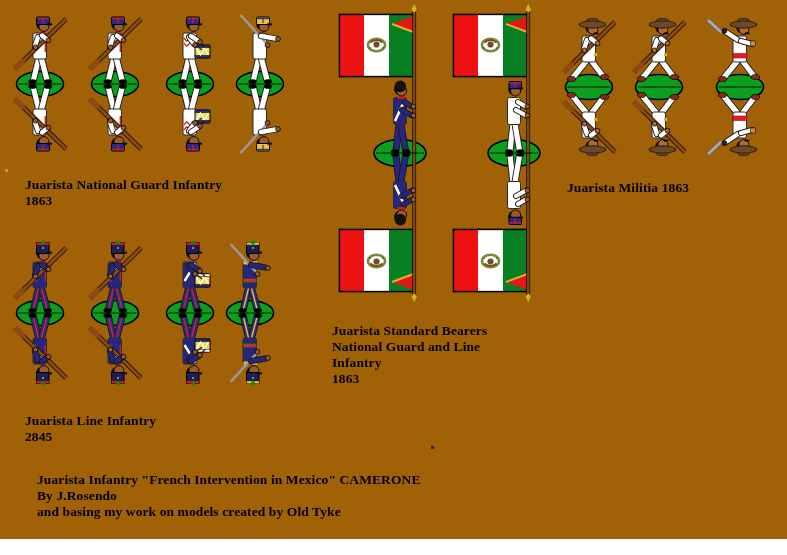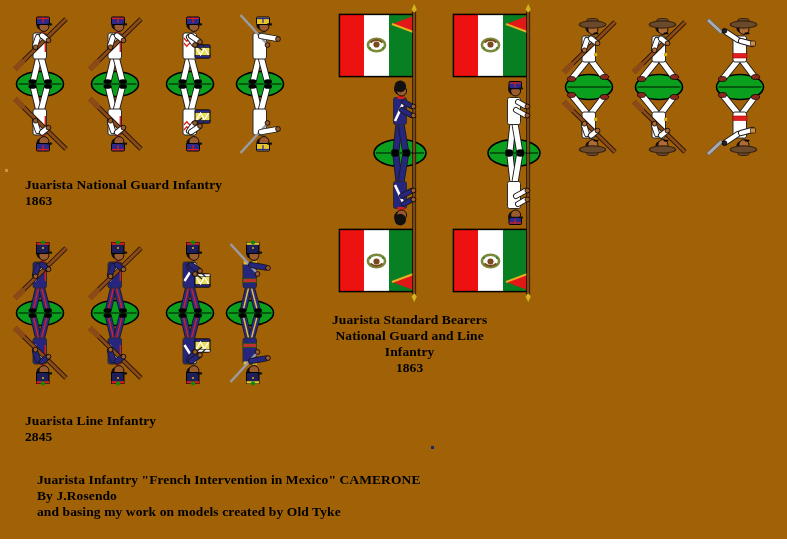--- a/index.html
+++ b/index.html
@@ -4,21 +4,21 @@
 <style>
   html,body{margin:0;padding:0;background:#fff;}
   #canvas{position:relative;width:787px;height:539px;background:#a16207;overflow:hidden;
           font-family:"Liberation Serif",serif;}
   .unit-figures{position:absolute;left:0;top:0;width:0;height:0;}
   .fig{position:absolute;}
   .fig svg{display:block;overflow:visible;}
   .unit-label{position:absolute;font:bold 13.5px/16px "Liberation Serif",serif;color:#000;
               white-space:pre-line;letter-spacing:.1px;}
   #label-national-guard{left:25px;top:177px;}
-  #label-standard-bearers{left:332px;top:312px;text-align:center;}
+  #label-standard-bearers{left:332px;top:323px;}
   #label-militia{left:567px;top:180px;}
   #label-line-infantry{left:25px;top:413px;}
   #credits{position:absolute;left:37px;top:472px;font:bold 13.5px/16px "Liberation Serif",serif;
            color:#000;white-space:pre-line;letter-spacing:.1px;}
   .stray{position:absolute;width:3px;height:3px;}
   #stray-1{left:5px;top:169px;background:#d09040;}
   #stray-2{left:431px;top:446px;background:#1a2a66;}
 </style>
 </head>
 <body>
@@ -885,20 +885,21 @@
         </svg>
       </div>
     </div>
 
   <div class="unit-label" id="label-national-guard">Juarista National Guard Infantry
 1863</div>
   <div class="unit-label" id="label-standard-bearers">Juarista Standard Bearers
 National Guard and Line
 Infantry
 1863</div>
+  <div class="unit-label" id="label-militia">Juarista Militia 1863</div>
   <div class="unit-label" id="label-line-infantry">Juarista Line Infantry
 2845</div>
 
   <div id="credits">Juarista Infantry "French Intervention in Mexico" CAMERONE
 By J.Rosendo
 and basing my work on models created by Old Tyke</div>
 
   <div class="stray" id="stray-1"></div>
   <div class="stray" id="stray-2"></div>
 </div>

